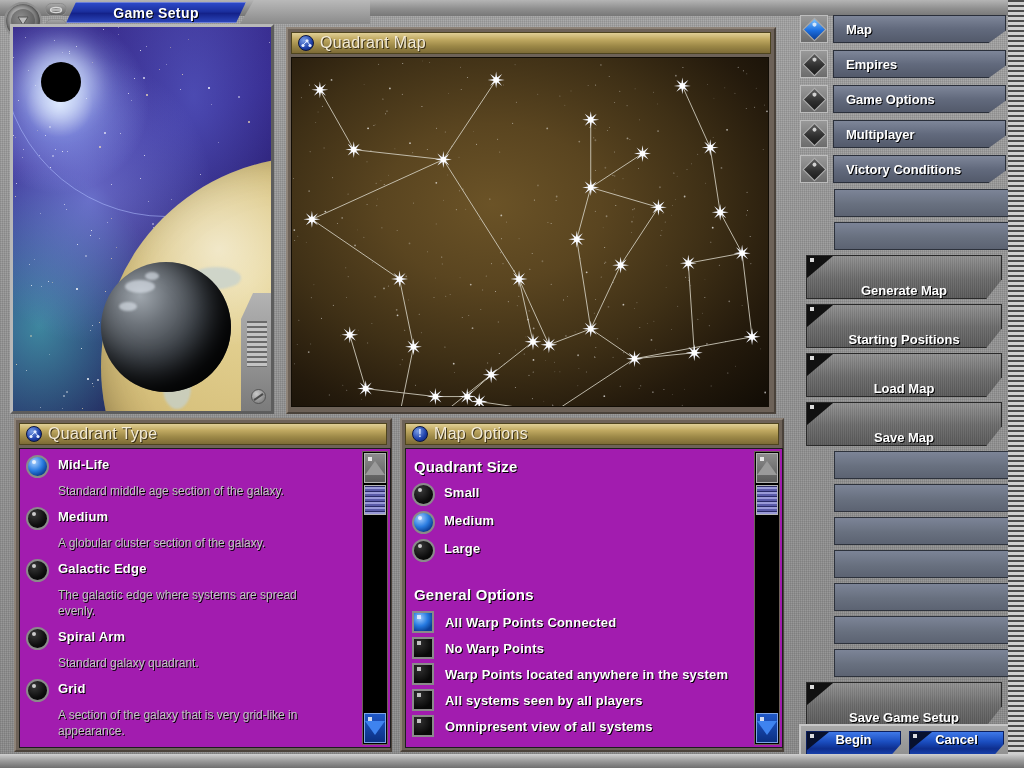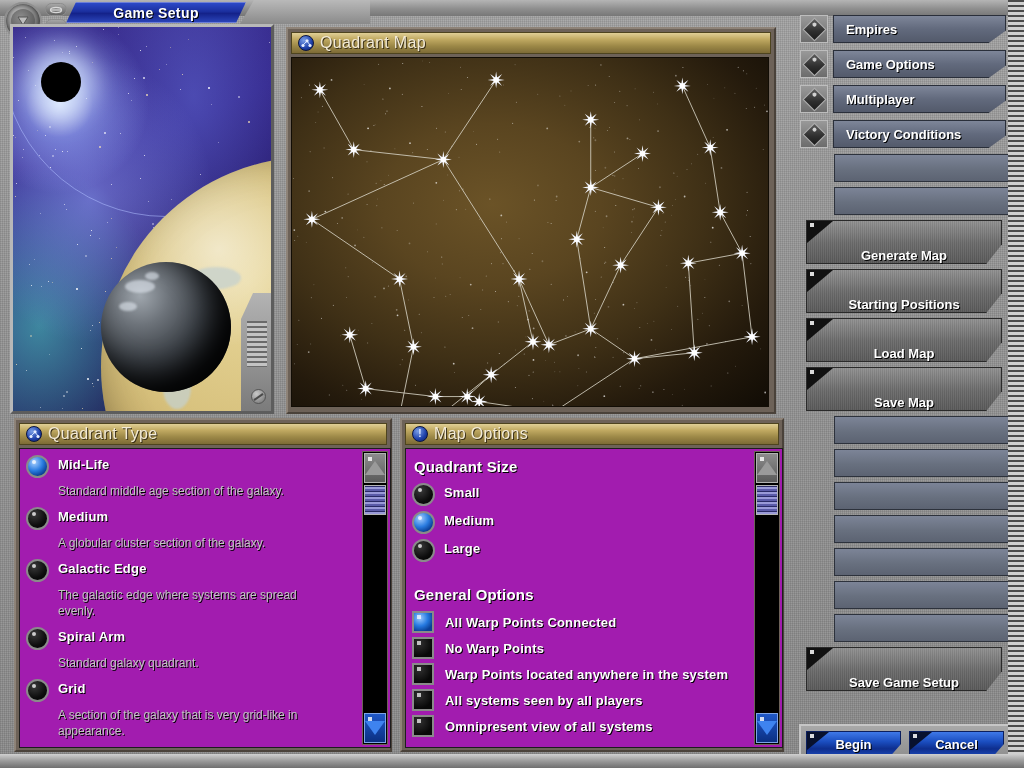--- a/index.html
+++ b/index.html
@@ -193,21 +193,21 @@
     clip-path: polygon(0 0, 100% 0, 100% 55%, 92% 100%, 0 100%); }
 
   #bottom-bar { position:absolute; left:799px; top:724px; width:212px; height:40px;
     background: linear-gradient(180deg,#a8a8a8,#8b8b8b);
     border:2px solid; border-color:#c6c6c6 #5d5d5d #5d5d5d #c6c6c6;
     display:flex; align-items:center; justify-content:center; gap:8px; }
   .blue-btn { position:relative; width:95px; height:26px;
     background: linear-gradient(180deg,#3f79e8 0%, #1b4ec0 40%, #0e2e8e 70%, #1c47b4 100%);
     border:1px solid #0b1f5e;
     clip-path: polygon(0 0, 100% 0, 100% 50%, 88% 100%, 0 100%);
-    display:flex; align-items:center; justify-content:center; }
+    display:flex; justify-content:center; }
   .blue-btn .corner { position:absolute; left:0; top:0; width:22px; height:18px;
     background:#08112e; clip-path: polygon(0 0, 22px 0, 0 18px); }
   .blue-btn .corner::after { content:""; position:absolute; left:3px; top:2px; width:4px;height:4px;
     background:rgba(255,255,255,.85); }
   .blue-btn .lbl { color:#fff; font-size:13px; font-weight:bold; text-shadow:1px 1px 0 #000;
     position:relative; z-index:2; }
 
   #right-ribs { position:absolute; left:1008px; top:0; width:16px; height:768px;
     background: repeating-linear-gradient(180deg,#4a4a4a 0 2px,#cfcfcf 2px 5px); }
   #bottom-strip { position:absolute; left:0; bottom:0; width:1024px; height:14px;
@@ -1048,20 +1048,28 @@
             <span class="tri"></span>
         </div>
       </div>
     </div>
   </div>
 
   <div id="sidebar">
     <div id="tabs-container">
         <div class="tabrow">
           <span class="diamond-box">
+            <span class="diamond on"></span>
+          </span>
+          <span class="tab-btn">
+            <span class="lbl">Map</span>
+          </span>
+        </div>
+        <div class="tabrow">
+          <span class="diamond-box">
             <span class="diamond"></span>
           </span>
           <span class="tab-btn">
             <span class="lbl">Empires</span>
           </span>
         </div>
         <div class="tabrow">
           <span class="diamond-box">
             <span class="diamond"></span>
           </span>

